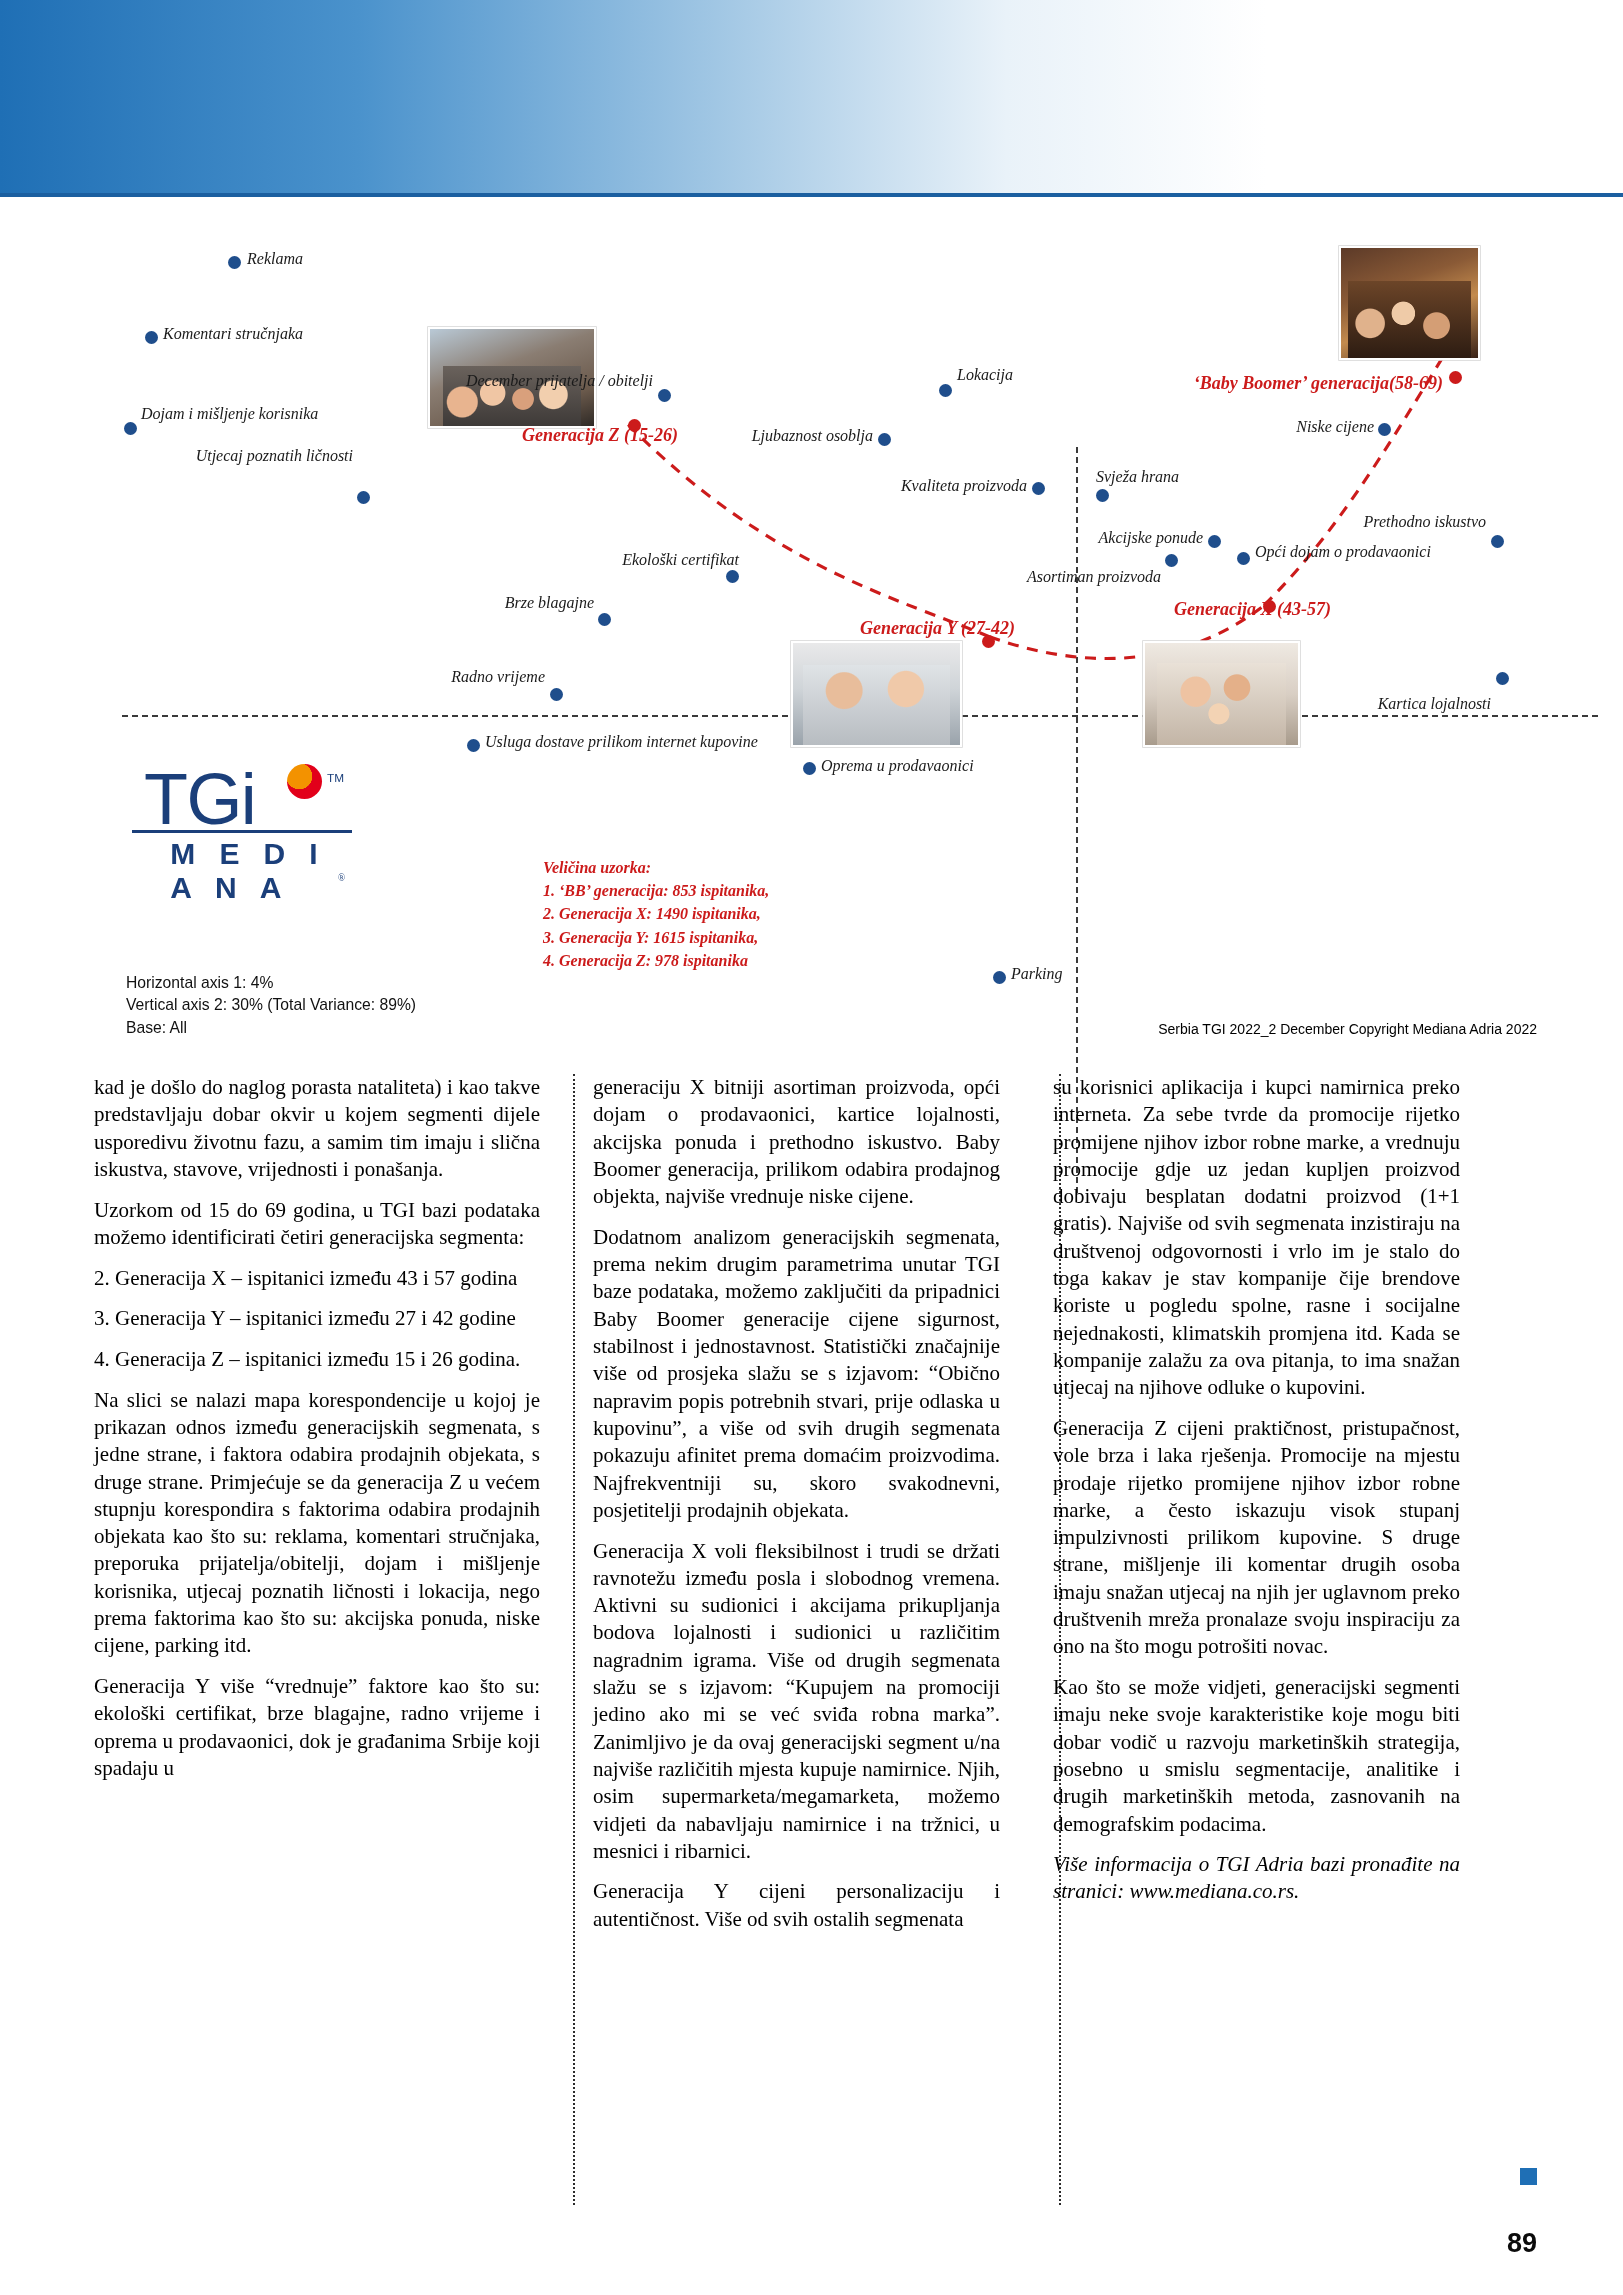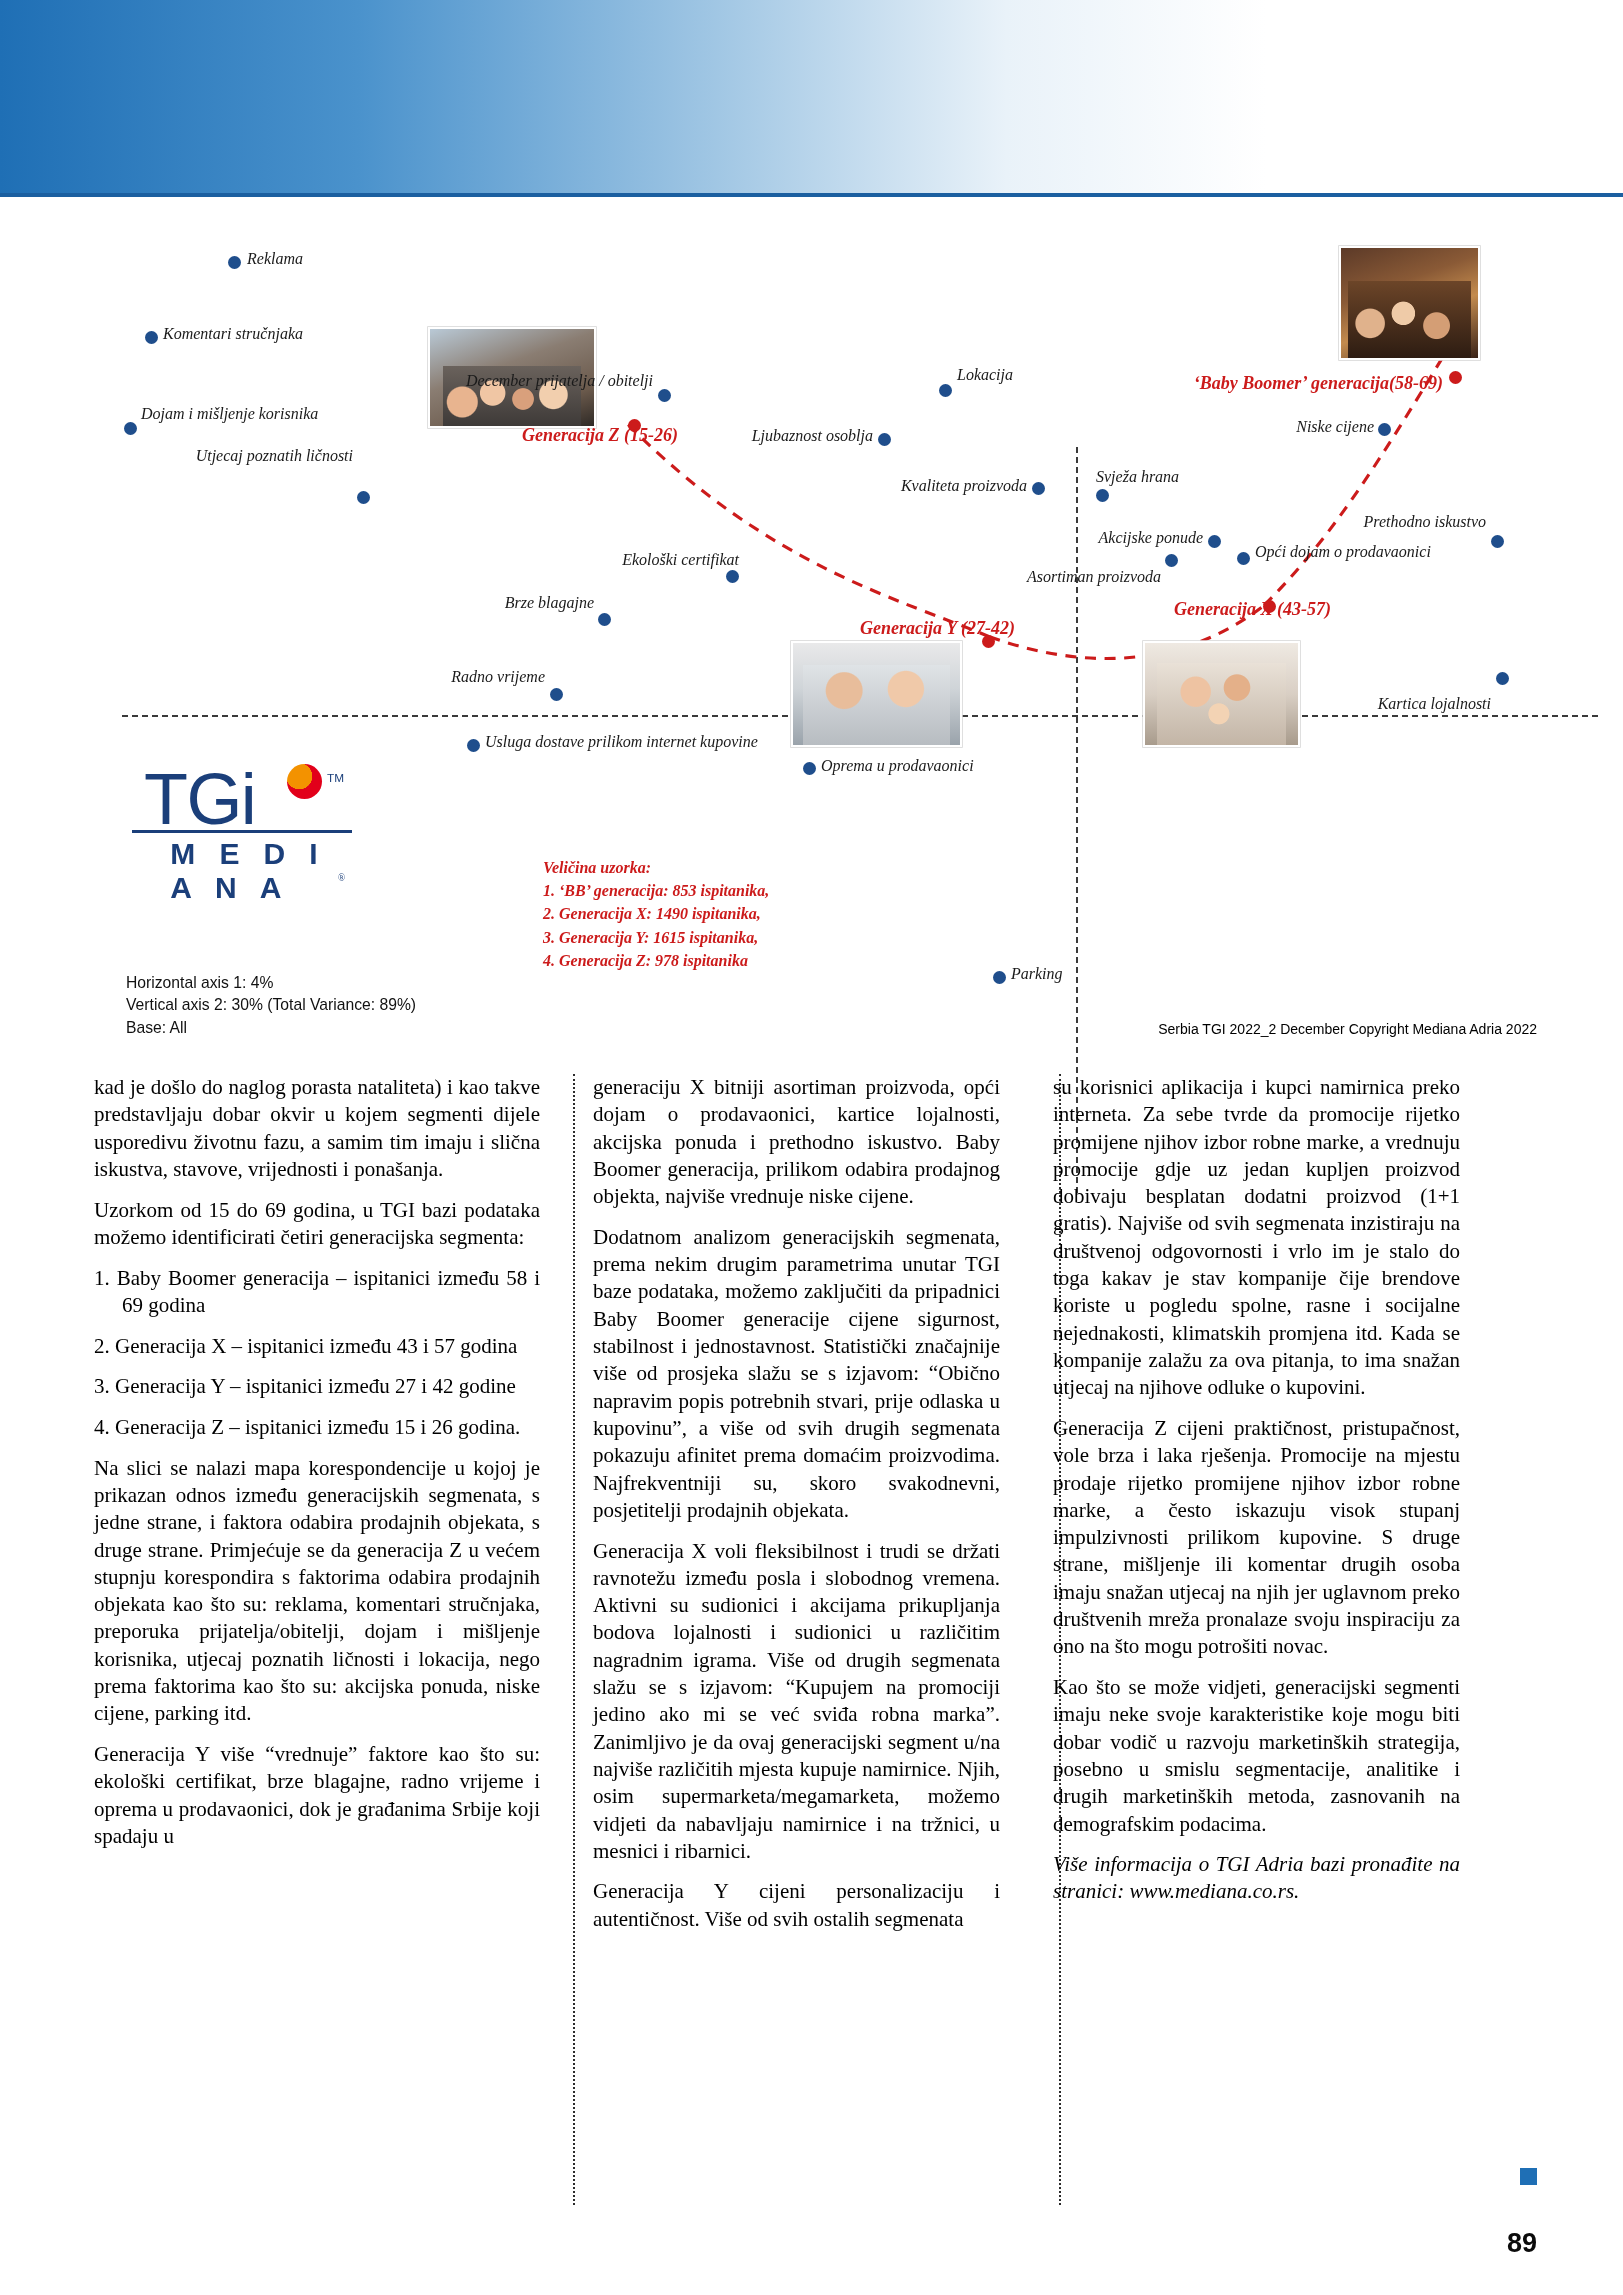--- a/index.html
+++ b/index.html
@@ -318,21 +318,20 @@
 <div class="copy">Serbia TGI 2022_2 December Copyright Mediana Adria 2022</div>
 
 <div class="col-sep" style="left:573px;"></div>
 <div class="col-sep" style="left:1059px;"></div>
 
 <div class="cols">
 
   <div class="col">
     <p>kad je došlo do naglog porasta nataliteta) i kao takve predstavljaju dobar okvir u kojem segmenti dijele usporedivu životnu fazu, a samim tim imaju i slična iskustva, stavove, vrijednosti i ponašanja.</p>
     <p>Uzorkom od 15 do 69 godina, u TGI bazi podataka možemo identificirati četiri generacijska segmenta:</p>
-    <p class="list">1. Baby Boomer generacija – ispitanici između 58 i 69 godina</p>
     <p class="list">2. Generacija X – ispitanici između 43 i 57 godina</p>
     <p class="list">3. Generacija Y – ispitanici između 27 i 42 godine</p>
     <p class="list">4. Generacija Z – ispitanici između 15 i 26 godina.</p>
     <p>Na slici se nalazi mapa korespondencije u kojoj je prikazan odnos između generacijskih segmenata, s jedne strane, i faktora odabira prodajnih objekata, s druge strane. Primjećuje se da generacija Z u većem stupnju korespondira s faktorima odabira prodajnih objekata kao što su: reklama, komentari stručnjaka, preporuka prijatelja/obitelji, dojam i mišljenje korisnika, utjecaj poznatih ličnosti i lokacija, nego prema faktorima kao što su: akcijska ponuda, niske cijene, parking itd.</p>
     <p>Generacija Y više “vrednuje” faktore kao što su: ekološki certifikat, brze blagajne, radno vrijeme i oprema u prodavaonici, dok je građanima Srbije koji spadaju u</p>
   </div>
 
   <div class="col">
     <p>generaciju X bitniji asortiman proizvoda, opći dojam o prodavaonici, kartice lojalnosti, akcijska ponuda i prethodno iskustvo. Baby Boomer generacija, prilikom odabira prodajnog objekta, najviše vrednuje niske cijene.</p>
     <p>Dodatnom analizom generacijskih segmenata, prema nekim drugim parametrima unutar TGI baze podataka, možemo zaključiti da pripadnici Baby Boomer generacije cijene sigurnost, stabilnost i jednostavnost. Statistički značajnije više od prosjeka slažu se s izjavom: “Obično napravim popis potrebnih stvari, prije odlaska u kupovinu”, a više od svih drugih segmenata pokazuju afinitet prema domaćim proizvodima. Najfrekventniji su, skoro svakodnevni, posjetitelji prodajnih objekata.</p>

